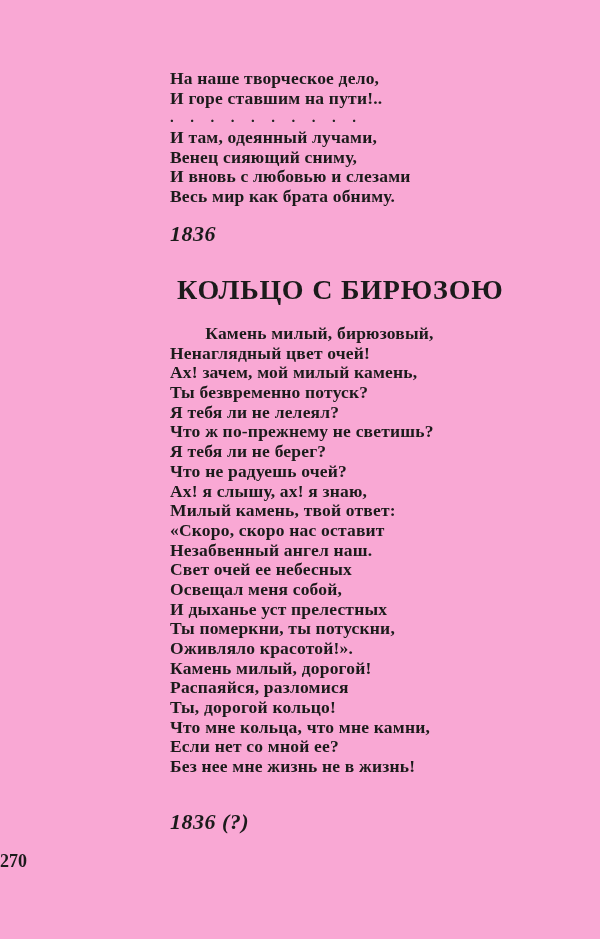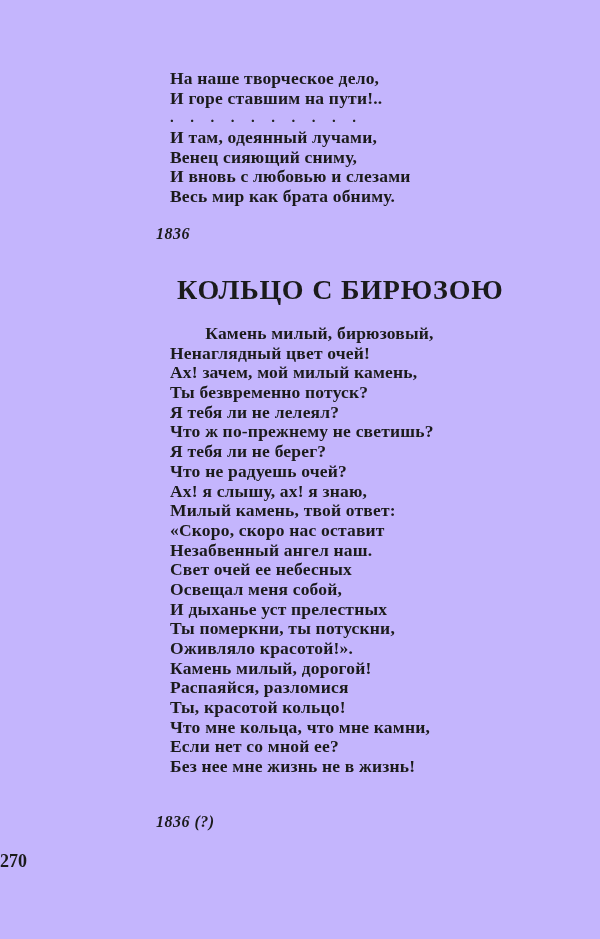--- a/index.html
+++ b/index.html
@@ -9,21 +9,21 @@
   body {
     width: 600px;
     height: 939px;
     background: #ffffff;
     overflow: hidden;
   }
   .page {
     position: relative;
     width: 600px;
     height: 939px;
-    background: #c4b5fd;
+    background: #f9a8d4;
     font-family: "Liberation Serif", "DejaVu Serif", serif;
     color: #1b1b1b;
   }
   .poem-block {
     position: absolute;
     left: 170px;
     font-size: 17.5px;
     font-weight: 600;
     line-height: 19.7px;
     letter-spacing: 0.2px;
@@ -37,22 +37,22 @@
     text-align: right;
   }
   .dots-line {
     height: 19.7px;
     font-size: 15px;
     letter-spacing: 16.5px;
     color: #222222;
   }
   .poem-date {
     position: absolute;
-    left: 156px;
-    font-size: 16px;
+    left: 170px;
+    font-size: 22px;
     font-weight: 600;
     font-style: italic;
     line-height: 20px;
     letter-spacing: 0.5px;
   }
   .poem-title {
     position: absolute;
     left: 177px;
     top: 279px;
     font-size: 28px;
@@ -111,21 +111,21 @@
       <div class="poem-line">Милый камень, твой ответ:</div>
       <div class="poem-line">«Скоро, скоро нас оставит</div>
       <div class="poem-line">Незабвенный ангел наш.</div>
       <div class="poem-line">Свет очей ее небесных</div>
       <div class="poem-line">Освещал меня собой,</div>
       <div class="poem-line">И дыханье уст прелестных</div>
       <div class="poem-line">Ты померкни, ты потускни,</div>
       <div class="poem-line">Оживляло красотой!».</div>
       <div class="poem-line">Камень милый, дорогой!</div>
       <div class="poem-line">Распаяйся, разломися</div>
-      <div class="poem-line">Ты, красотой кольцо!</div>
+      <div class="poem-line">Ты, дорогой кольцо!</div>
       <div class="poem-line">Что мне кольца, что мне камни,</div>
       <div class="poem-line">Если нет со мной ее?</div>
       <div class="poem-line">Без нее мне жизнь не в жизнь!</div>
     </div>
 
   <div class="poem-date" id="date-main">1836 (?)</div>
 
   <div class="page-number">270</div>
 
 </div>

